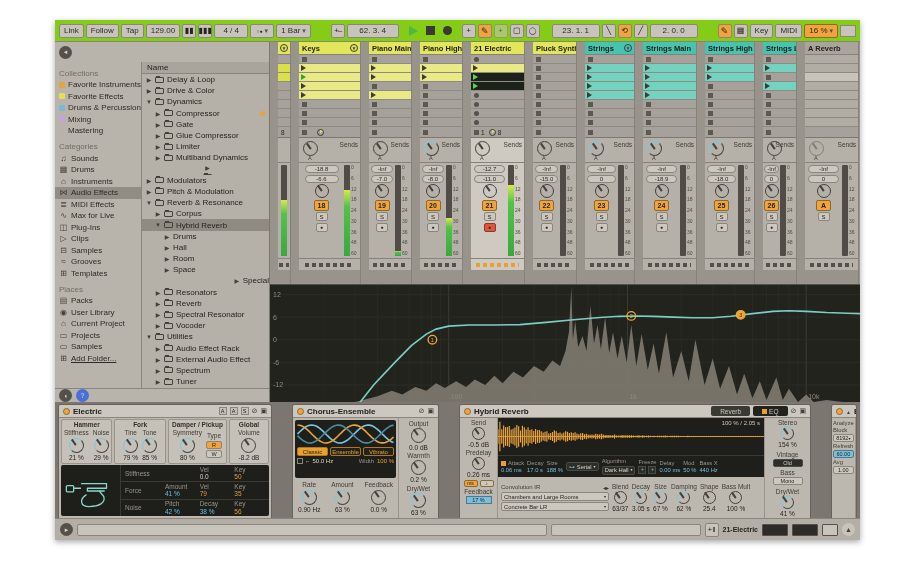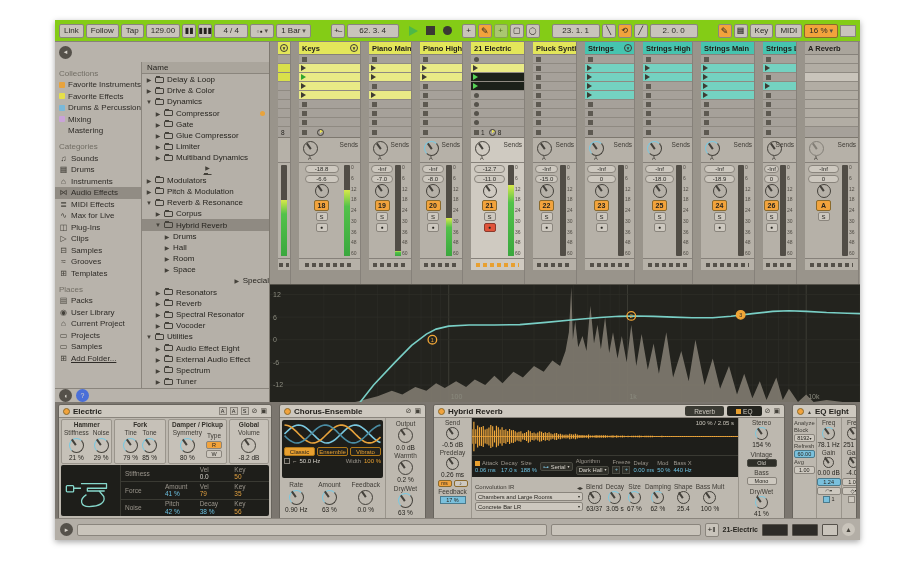--- a/index.html
+++ b/index.html
@@ -92,21 +92,21 @@
   .rscroll{flex:1;width:6px;background:#a19c93;border-radius:3px;margin:2px 0;position:relative;}
   .rthumb{position:absolute;top:4px;left:0;width:6px;height:60%;background:#c6c1b8;border-radius:3px;}
   .togglecirc{width:10px;height:10px;border-radius:50%;background:#3e3b35;color:#d8d4cc;font-size:5px;display:flex;align-items:center;justify-content:center;}
   .togglecirc.on{background:#f2a33c;color:#3a3123;}
 
   
   .spectrum{height:118px;background:#23231e;border-top:1px solid #55524a;flex:0 0 auto;position:relative;}
   .spectrum svg{display:block;width:100%;height:100%;}
 
   
-  .devices{height:116px;background:#7b766f;display:flex;gap:7px;padding:2px 3px 0 3px;flex:0 0 auto;overflow:hidden;}
+  .devices{height:116px;background:#7b766f;display:flex;gap:20px;padding:2px 3px 0 3px;flex:0 0 auto;overflow:hidden;}
   .device{background:#bdb8af;border:1px solid #68645d;border-bottom:none;border-radius:3px 3px 0 0;display:flex;flex-direction:column;overflow:hidden;flex:0 0 auto;}
   .devhead{height:13px;background:#cdc8bf;display:flex;align-items:center;gap:3px;padding:0 4px;font-size:8px;font-weight:bold;color:#23211d;border-bottom:1px solid #8a857d;flex:0 0 auto;}
   .led{width:7px;height:7px;border-radius:50%;background:#f2a33c;border:1px solid #8a6a2d;flex:0 0 auto;}
   .hico{font-size:7px;font-weight:normal;color:#44413a;}
   .ico-swap::before{content:"⊘";} .ico-save::before{content:"▣";} .ico-foldup::before{content:"▲";font-size:5px;}
   .brandbox{width:8px;height:8px;border:1px solid #8a857d;font-size:5.5px;font-weight:normal;display:flex;align-items:center;justify-content:center;background:#c6c1b8;}
   .devbody{flex:1;display:flex;min-height:0;}
   .plabel{font-size:6.5px;color:#3e3b35;text-align:center;line-height:1.1;}
   .pval{font-size:6.5px;color:#26241f;text-align:center;line-height:1.1;}
   .kunit{display:flex;flex-direction:column;align-items:center;gap:1px;}
@@ -440,21 +440,21 @@
                   <span>Vocoder</span>
                 </div>
                 <div class="treerow" style="padding-left: 4px;">
                   <span class="arr">▼</span>
                   <span class="fold"></span>
                   <span>Utilities</span>
                 </div>
                 <div class="treerow" style="padding-left: 13px;">
                   <span class="arr">▶</span>
                   <span class="fold"></span>
-                  <span>Audio Effect Eight</span>
+                  <span>Audio Effect Rack</span>
                 </div>
                 <div class="treerow" style="padding-left: 13px;">
                   <span class="arr">▶</span>
                   <span class="fold"></span>
                   <span>External Audio Effect</span>
                 </div>
                 <div class="treerow" style="padding-left: 13px;">
                   <span class="arr">▶</span>
                   <span class="fold"></span>
                   <span>Spectrum</span>
@@ -909,38 +909,38 @@
                   <span>30</span>
                   <span>36</span>
                   <span>48</span>
                   <span>60</span>
                 </div>
               </div>
               <div class="dashrow">
                 <div class="dashes"></div>
               </div>
             </div>
-            <div class="tcol" style="width: 50px;">
+            <div class="tcol" style="width: 54px;">
               <div class="thead" style="background: rgb(70, 196, 175);">
-                <span>Strings High</span>
+                <span>Strings Main</span>
               </div>
               <div class="slot">
                 <span class="sq"></span>
               </div>
               <div class="slot" style="background: rgb(116, 210, 193);">
                 <span class="ct"></span>
               </div>
               <div class="slot" style="background: rgb(116, 210, 193);">
                 <span class="ct"></span>
               </div>
-              <div class="slot">
-                <span class="sq"></span>
-              </div>
-              <div class="slot">
-                <span class="sq"></span>
+              <div class="slot" style="background: rgb(116, 210, 193);">
+                <span class="ct"></span>
+              </div>
+              <div class="slot" style="background: rgb(116, 210, 193);">
+                <span class="ct"></span>
               </div>
               <div class="slot">
                 <span class="sq"></span>
               </div>
               <div class="slot">
                 <span class="sq"></span>
               </div>
               <div class="slot">
                 <span class="sq"></span>
               </div>
@@ -950,25 +950,25 @@
               <div class="sendsrow">
                 <span class="knob arc" style="position: absolute; left: 4px; top: 3px;">
                   <i></i>
                 </span>
                 <span class="sendlbl">Sends</span>
                 <span class="senda">A</span>
               </div>
               <div class="mixrow">
                 <div class="mixleft">
                   <div class="pillval">-Inf</div>
-                  <div class="pillval">-18.0</div>
+                  <div class="pillval">-18.9</div>
                   <span class="knob" style="height: 14px; width: 14px;">
                     <i></i>
                   </span>
-                  <div class="numbtn">25</div>
+                  <div class="numbtn">24</div>
                   <div class="sbtn">S</div>
                   <div class="armbtn">●</div>
                 </div>
                 <div class="meterwrap">
                   <div class="meterfill" style="height: 0%;"></div>
                 </div>
                 <div class="scalecol">
                   <span>0</span>
                   <span>6</span>
                   <span>12</span>
@@ -977,38 +977,38 @@
                   <span>30</span>
                   <span>36</span>
                   <span>48</span>
                   <span>60</span>
                 </div>
               </div>
               <div class="dashrow">
                 <div class="dashes"></div>
               </div>
             </div>
-            <div class="tcol" style="width: 54px;">
+            <div class="tcol" style="width: 50px;">
               <div class="thead" style="background: rgb(70, 196, 175);">
-                <span>Strings Main</span>
+                <span>Strings High</span>
               </div>
               <div class="slot">
                 <span class="sq"></span>
               </div>
               <div class="slot" style="background: rgb(116, 210, 193);">
                 <span class="ct"></span>
               </div>
               <div class="slot" style="background: rgb(116, 210, 193);">
                 <span class="ct"></span>
               </div>
-              <div class="slot" style="background: rgb(116, 210, 193);">
-                <span class="ct"></span>
-              </div>
-              <div class="slot" style="background: rgb(116, 210, 193);">
-                <span class="ct"></span>
+              <div class="slot">
+                <span class="sq"></span>
+              </div>
+              <div class="slot">
+                <span class="sq"></span>
               </div>
               <div class="slot">
                 <span class="sq"></span>
               </div>
               <div class="slot">
                 <span class="sq"></span>
               </div>
               <div class="slot">
                 <span class="sq"></span>
               </div>
@@ -1018,25 +1018,25 @@
               <div class="sendsrow">
                 <span class="knob arc" style="position: absolute; left: 4px; top: 3px;">
                   <i></i>
                 </span>
                 <span class="sendlbl">Sends</span>
                 <span class="senda">A</span>
               </div>
               <div class="mixrow">
                 <div class="mixleft">
                   <div class="pillval">-Inf</div>
-                  <div class="pillval">-18.9</div>
+                  <div class="pillval">-18.0</div>
                   <span class="knob" style="height: 14px; width: 14px;">
                     <i></i>
                   </span>
-                  <div class="numbtn">24</div>
+                  <div class="numbtn">25</div>
                   <div class="sbtn">S</div>
                   <div class="armbtn">●</div>
                 </div>
                 <div class="meterwrap">
                   <div class="meterfill" style="height: 0%;"></div>
                 </div>
                 <div class="scalecol">
                   <span>0</span>
                   <span>6</span>
                   <span>12</span>

